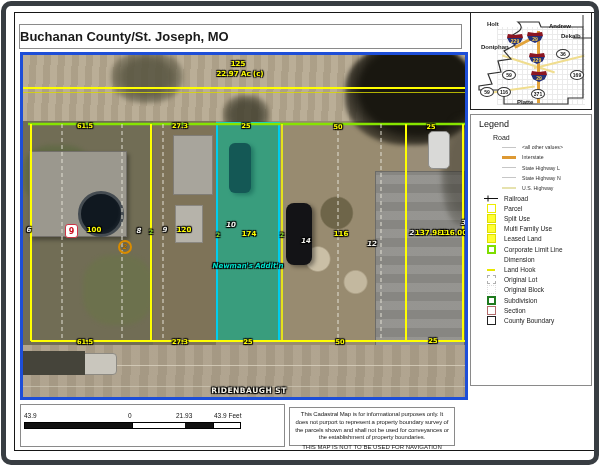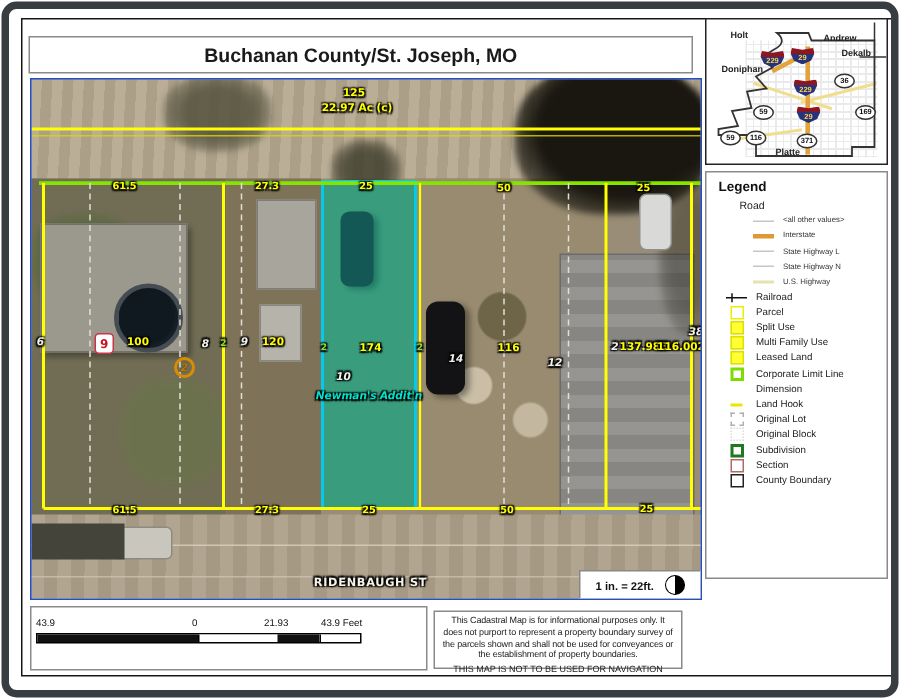--- a/index.html
+++ b/index.html
@@ -3,25 +3,25 @@
 <meta charset="utf-8">
 <style>
   html,body{margin:0;padding:0;background:#fff;}
   .page{position:relative;width:600px;height:466px;background:#fff;overflow:hidden;
         font-family:"Liberation Sans",sans-serif;}
   .outer-border{position:absolute;inset:1px;border:5px solid #383d42;border-radius:10px;pointer-events:none;z-index:50;}
   .inner-frame{position:absolute;left:14px;top:12px;width:580px;height:437px;border:1.5px solid #161616;background:#fff;}
   .panel{position:absolute;background:#fff;border:1px solid #8a8a8a;box-sizing:border-box;}
 
   
-  .title-box{left:19px;top:24px;width:443px;height:25px;display:flex;align-items:center;justify-content:center;}
+  .title-box{left:19px;top:24px;width:443px;height:25px;display:flex;align-items:center;}
   .title-box span{font-weight:bold;font-size:13px;color:#1a1a1a;}
 
   
-  .map{position:absolute;left:20px;top:52px;width:448px;height:348px;background:#998d77;overflow:hidden;border:1px solid #1d4ed8;box-sizing:border-box;}
+  .map{position:absolute;left:20px;top:52px;width:448px;height:348px;background:#998d77;overflow:hidden;border:3px solid #1d4ed8;box-sizing:border-box;}
   .ab{position:absolute;}
   .blur{filter:blur(2px);}
   
   .road-top{left:0;top:0;width:448px;height:66px;background:#b5a88f;
      background-image:repeating-linear-gradient(93deg,rgba(255,255,255,.07) 0 7px,rgba(0,0,0,.05) 7px 14px);}
   .trees-tr{left:322px;top:-12px;width:132px;height:102px;background:radial-gradient(ellipse at 55% 45%,#191710 55%,rgba(25,23,16,0));border-radius:45%;}
   .trees-t2{left:88px;top:-4px;width:72px;height:52px;background:radial-gradient(ellipse,#55523e 45%,rgba(85,82,62,0));border-radius:45%;opacity:.85;}
   .trees-t3{left:200px;top:40px;width:46px;height:40px;background:radial-gradient(ellipse,#3c3a2a 45%,rgba(60,58,42,0));border-radius:45%;opacity:.8;}
   .trees-r{left:418px;top:60px;width:42px;height:110px;background:radial-gradient(ellipse,#23211668 45%,rgba(35,33,22,0));border-radius:45%;}
   .yard-left{left:0;top:66px;width:130px;height:230px;background:#716d55;}
@@ -76,21 +76,21 @@
   .yroad{position:absolute;background:#f0dd8e;z-index:2;}
   .oroad{position:absolute;background:#e2a33a;z-index:2;}
   .is-shield{position:absolute;width:16px;height:11px;z-index:5;color:#ffd24d;font-size:5px;font-weight:bold;
      text-align:center;line-height:14px;
      background:linear-gradient(180deg,#8c1622 0 36%,#263279 36% 100%);
      clip-path:polygon(6% 0,50% 10%,94% 0,100% 32%,86% 76%,50% 100%,14% 76%,0 32%);}
   .us-shield{position:absolute;width:14px;height:10px;background:#fff;border:1px solid #333;border-radius:50%;
      color:#111;font-size:5px;font-weight:bold;display:flex;align-items:center;justify-content:center;z-index:5;box-sizing:border-box;}
 
   .legend{left:470px;top:114px;width:122px;height:272px;padding:4px 4px 0 8px;box-sizing:border-box;}
-  .legend-title{font-size:9px;font-weight:bold;color:#111;margin-bottom:3px;}
+  .legend-title{font-size:9px;font-weight:normal;color:#111;margin-bottom:3px;}
   .lg-row{display:flex;align-items:center;height:10.2px;font-size:6.5px;color:#222;}
   .lg-head{padding-left:14px;font-size:7px;}
   .lg-sub{padding-left:22px;font-size:5.2px;color:#333;}
   .lg-main{padding-left:4px;}
   .swbox{width:16px;display:flex;justify-content:center;margin-right:5px;flex:none;}
   .sw{width:9px;height:9px;box-sizing:border-box;display:inline-block;background:#fff;}
   .sw-yellow-outline{border:1.5px solid #eded00;}
   .sw-yellow-fill{background:#ffff33;border:1px solid #dede00;}
   .sw-lime-outline{border:2px solid #7ddd00;}
   .sw-dashed{border:1px dashed #b0b0b0;}
@@ -187,21 +187,21 @@
     <span class="ml dim" style="left:62px;top:287px;">61.5</span>
     <span class="ml dim" style="left:157px;top:287px;">27.3</span>
     <span class="ml dim" style="left:225px;top:287px;">25</span>
     <span class="ml dim" style="left:317px;top:287px;">50</span>
     <span class="ml dim" style="left:410px;top:286px;">25</span>
 
     <span class="ml wt" style="left:6px;top:175px;">6</span>
     <span class="ml wt" style="left:49px;top:175px;">7</span>
     <span class="ml wt" style="left:116px;top:176px;">8</span>
     <span class="ml wt" style="left:142px;top:175px;">9</span>
-    <span class="ml wt" style="left:208px;top:198px;">10</span>
+    <span class="ml wt" style="left:208px;top:170px;">10</span>
     <span class="ml wt" style="left:283px;top:186px;">14</span>
     <span class="ml wt" style="left:349px;top:189px;">12</span>
     <span class="ml wt" style="left:389px;top:178px;">2</span>
     <span class="ml wt" style="left:443px;top:168px;">38</span>
 
     <span class="ml" style="left:71px;top:175px;">100</span>
     <span class="ml" style="left:161px;top:175px;">120</span>
     <span class="ml" style="left:226px;top:179px;">174</span>
     <span class="ml" style="left:318px;top:179px;">116</span>
     <span class="ml" style="left:408px;top:178px;">137.988</span>
@@ -214,28 +214,20 @@
     <div class="badge9">
       <span>9</span>
     </div>
     <div class="marker2">
       <span>2</span>
     </div>
 
     <span class="ml sub-label" style="left:225px;top:211px;">Newman's Addit'n</span>
     <span class="ml street-label" style="left:226px;top:335px;">RIDENBAUGH ST</span>
 
-    <div class="scalebox">
-      <span>1 in. = 22ft.</span>
-      <svg width="14" height="14">
-        <circle cx="7" cy="7" r="6.2" fill="#000" stroke="#000" stroke-width="1"></circle>
-        <path d="M7 1 A6 6 0 0 0 7 13 L7 1 Z" fill="#fff"></path>
-        <path d="M7 1 L9 7 L7 13 Z" fill="#000"></path>
-      </svg>
-    </div>
   </div>
 
   <div class="panel locator">
     <div class="loc-grid"></div>
     <svg width="122" height="98" style="position:absolute;left:0;top:0;z-index:3;">
       <path d="M47 9 C52 13 51 17 45 20 L37 25 44 32 33 38 40 46 27 48 30 59 17 61 21 71 8 73 8 77 33 77 33 91 97 91 97 85 112 85 112 14 70 14 68 9 Z" fill="none" stroke="#333" stroke-width="1.2"></path>
       <line x1="102" y1="25" x2="120" y2="25" stroke="#333" stroke-width="1"></line>
       <line x1="112" y1="2" x2="112" y2="14" stroke="#333" stroke-width="1"></line>
     </svg>
     <div class="yroad" style="left:30px;top:50px;width:55px;height:2px;transform:rotate(18deg);"></div>

